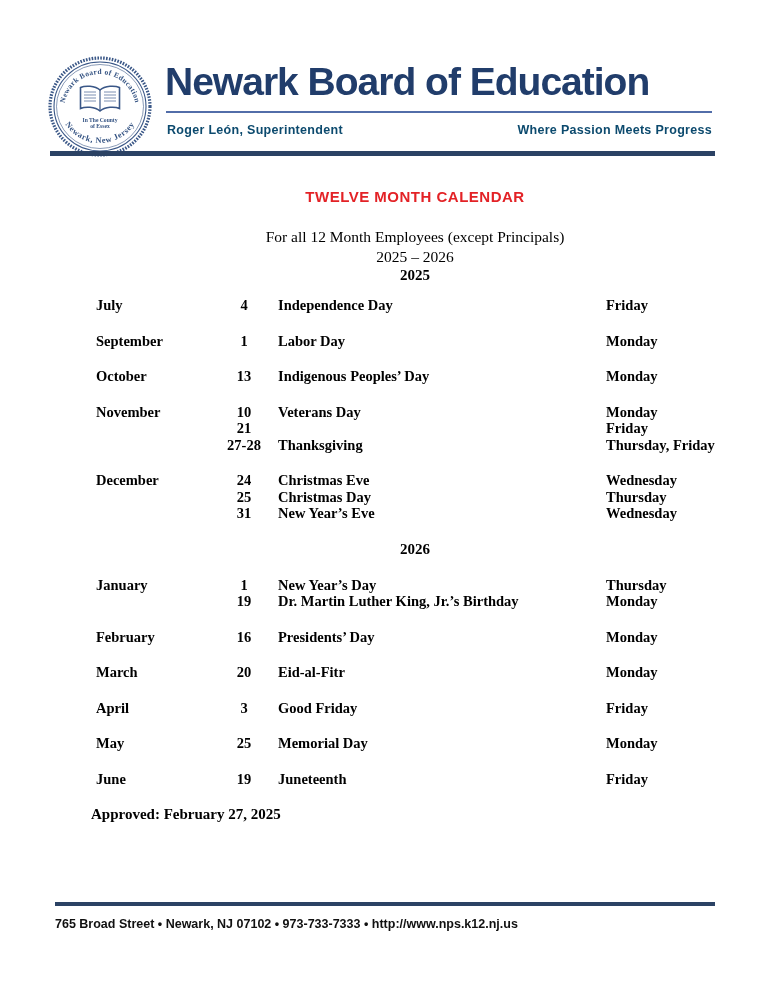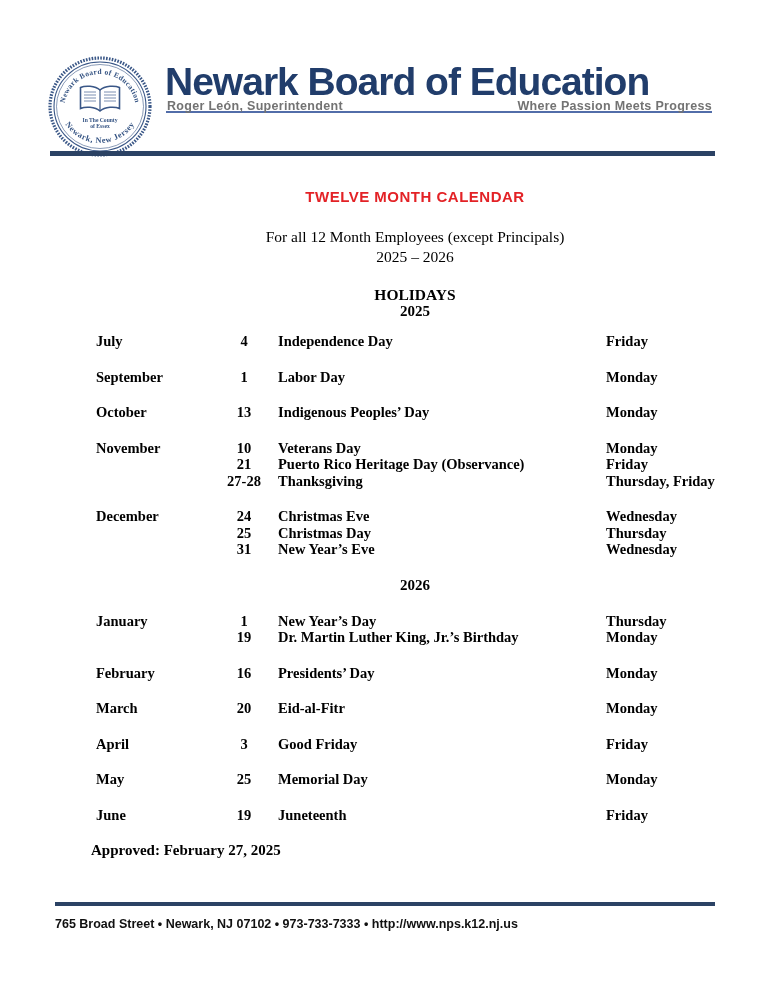--- a/index.html
+++ b/index.html
@@ -11,22 +11,22 @@
   
   .header{position:absolute;left:0;top:0;width:768px;height:158px;}
   .seal{position:absolute;left:47px;top:55px;width:106px;height:103px;}
   .brand-title{
     position:absolute;left:165px;top:60px;width:550px;
     font-family:"Liberation Sans",sans-serif;font-weight:bold;
     font-size:39px;letter-spacing:-1px;color:#213d6b;white-space:nowrap;
   }
   .brand-underline{position:absolute;left:166px;top:111px;width:546px;height:2px;background:#34549a;opacity:.85;}
   .brand-sub{
-    position:absolute;top:99px;font-family:"Liberation Sans",sans-serif;
-    font-size:12.5px;font-weight:600;letter-spacing:.3px;color:#737373;white-space:nowrap;
+    position:absolute;top:123px;font-family:"Liberation Sans",sans-serif;
+    font-size:12.5px;font-weight:600;letter-spacing:.3px;color:#0c4a6e;white-space:nowrap;
   }
   .brand-sub.left{left:167px;}
   .brand-sub.right{right:56px;}
   .thick-rule{position:absolute;left:50px;top:151px;width:665px;height:5px;background:#2b4264;}
   
   .content{position:absolute;left:92px;top:156px;width:646px;}
   .doc-title{
     margin-top:33px;text-align:center;
     font-family:"Liberation Sans",sans-serif;font-weight:bold;
     font-size:15px;letter-spacing:.5px;color:#e32226;line-height:15px;
@@ -101,21 +101,20 @@
   <div class="brand-underline"></div>
   <div class="brand-sub left">Roger León, Superintendent</div>
   <div class="brand-sub right">Where Passion Meets Progress</div>
   <div class="thick-rule"></div>
 </div>
 
 <div class="content">
   <div class="doc-title">TWELVE MONTH CALENDAR</div>
   <div class="subtitle first">For all 12 Month Employees (except Principals)</div>
   <div class="subtitle">2025 – 2026</div>
-  <div class="holidays-heading">HOLIDAYS</div>
 
   <div>
       <div class="section">
         <div class="year-heading">2025</div>
         <div class="group">
           <div class="row">
             <span class="c-month">July</span>
             <span class="c-day">4</span>
             <span class="c-name">Independence Day</span>
             <span class="c-week">Friday</span>
@@ -139,21 +138,20 @@
         </div>
         <div class="group">
           <div class="row">
             <span class="c-month">November</span>
             <span class="c-day">10</span>
             <span class="c-name">Veterans Day</span>
             <span class="c-week">Monday</span>
           </div>
           <div class="row">
             <span class="c-day">21</span>
-            <span class="c-name">Puerto Rico Heritage Day (Observance)</span>
             <span class="c-week">Friday</span>
           </div>
           <div class="row">
             <span class="c-day">27-28</span>
             <span class="c-name">Thanksgiving</span>
             <span class="c-week">Thursday, Friday</span>
           </div>
         </div>
         <div class="group">
           <div class="row">

